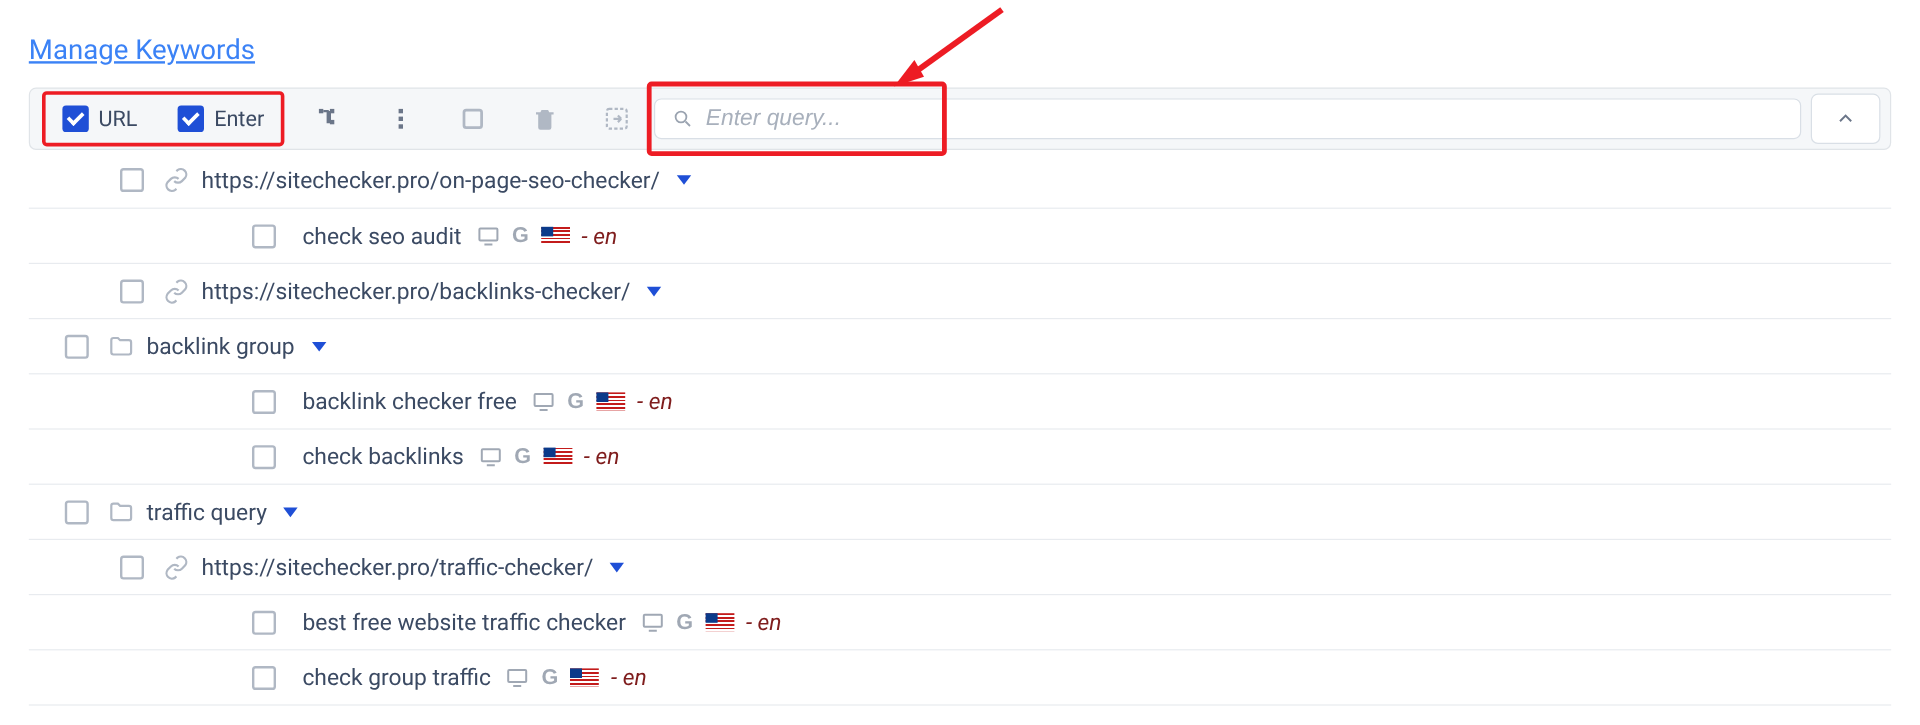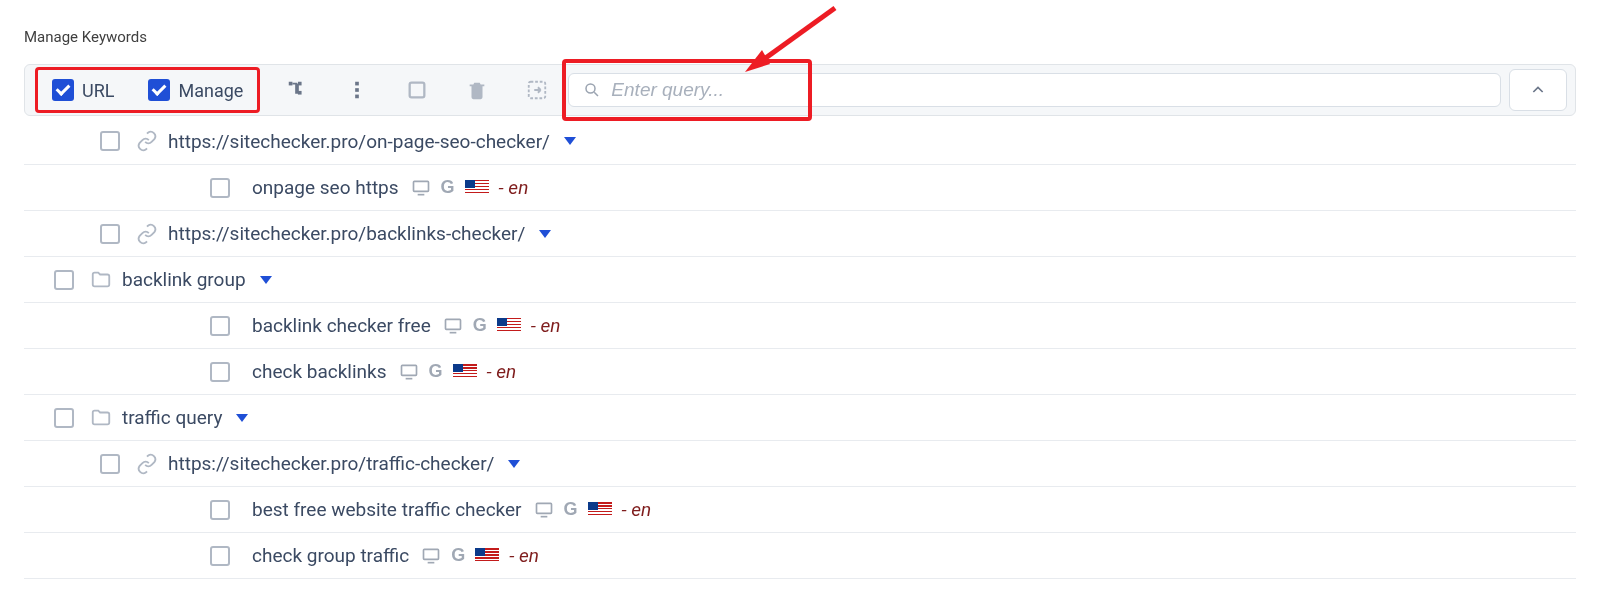--- a/index.html
+++ b/index.html
@@ -5,24 +5,25 @@
   * { box-sizing: border-box; margin: 0; padding: 0; }
   body {
     font-family: -apple-system, BlinkMacSystemFont, "Segoe UI", Roboto, Arial, sans-serif;
     background: #fff;
     color: #1a2b4a;
     width: 1600px;
     height: 604px;
     position: relative;
   }
   .page-title {
-    font-size: 15px;
+    font-size: 23px;
     font-weight: 400;
-    color: #404040;
+    color: #3b82f6;
     padding: 28px 0 18px 24px;
+    text-decoration: underline;
   }
   .toolbar {
     display: flex;
     align-items: center;
     background: #f5f7f9;
     border: 1px solid #e0e4e8;
     border-radius: 6px;
     margin: 0 24px;
     padding: 0;
     height: 52px;
@@ -189,21 +190,21 @@
 <div class="page-title">Manage Keywords</div>
 
 <div class="toolbar">
   <div class="filter-box">
     <div class="check-filter">
       <span class="chk"></span>
       <span>URL</span>
     </div>
     <div class="check-filter">
       <span class="chk"></span>
-      <span>Manage</span>
+      <span>Enter</span>
     </div>
   </div>
 
   <div class="tool-icons">
     <span class="tool-icon">
       <svg viewBox="0 0 24 24">
           <rect x="3" y="3" width="4" height="4"></rect>
           <rect x="13" y="3" width="4" height="4"></rect>
           <rect x="13" y="13" width="4" height="4"></rect>
           <path d="M7 5h4v10h2V5" fill="none" stroke="#6b7689" stroke-width="2"></path>
@@ -259,21 +260,21 @@
       <svg viewBox="0 0 24 24">
           <path d="M10 13a5 5 0 0 0 7 0l3-3a5 5 0 0 0-7-7l-1 1M14 11a5 5 0 0 0-7 0l-3 3a5 5 0 0 0 7 7l1-1" fill="none" stroke="#b0b8c4" stroke-width="2"></path>
         </svg>
     </span>
     <span class="label">https://sitechecker.pro/on-page-seo-checker/</span>
     <span class="caret"></span>
   </div>
   <div class="row pad-kw">
     <span class="cb"></span>
     <span style="width:22px"></span>
-    <span class="label">onpage seo https</span>
+    <span class="label">check seo audit</span>
     <span class="meta">
       <svg viewBox="0 0 24 24">
           <rect x="3" y="4" width="18" height="12" rx="1" fill="none" stroke="#a0a8b4" stroke-width="2"></rect>
           <line x1="8" y1="20" x2="16" y2="20" stroke="#a0a8b4" stroke-width="2"></line>
         </svg>
       <span class="g-mark">G</span>
       <span class="flag"></span>
       <span class="lang">- en</span>
     </span>
   </div>

